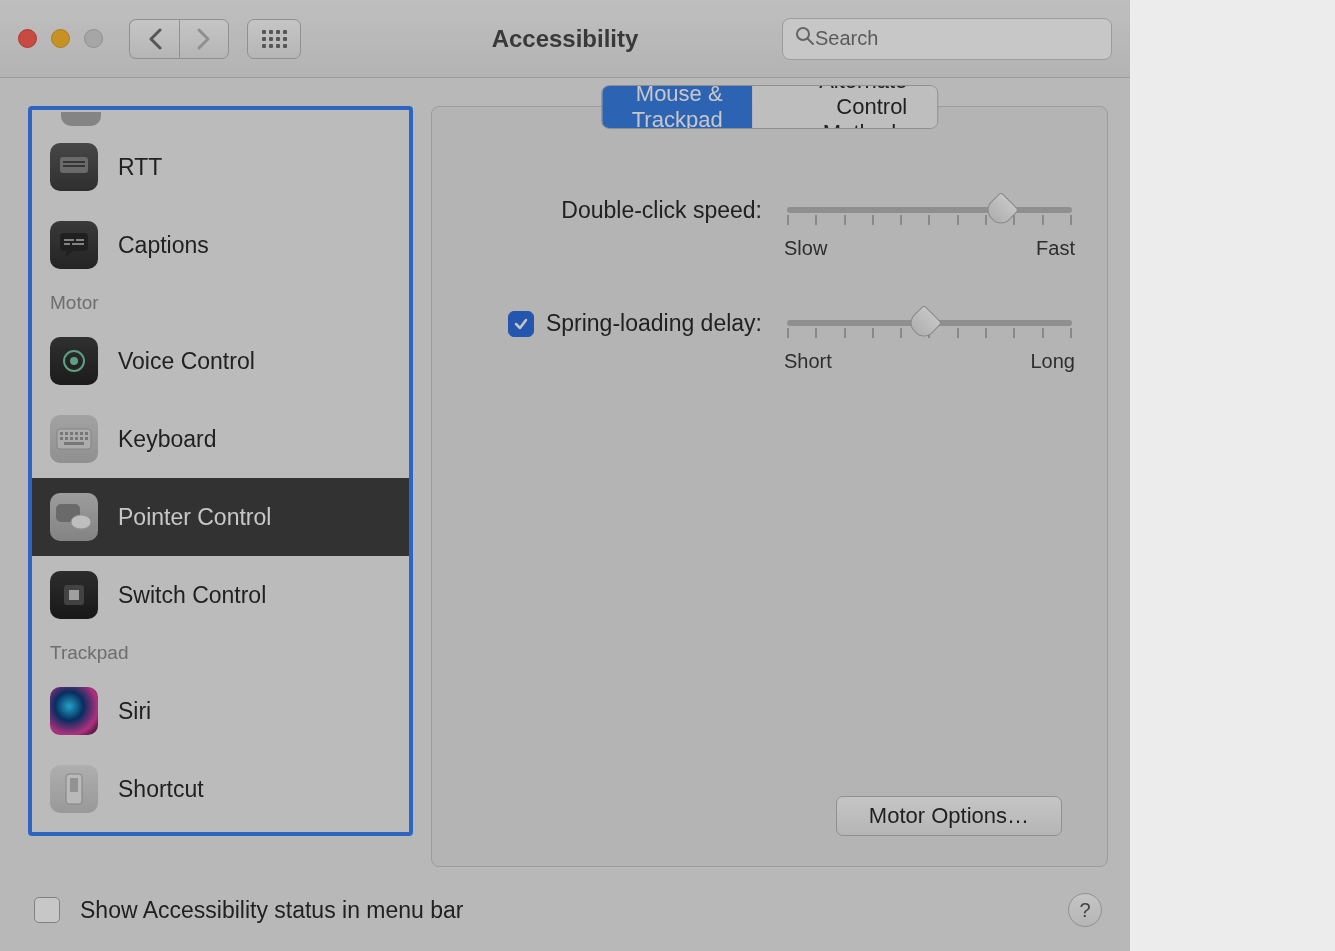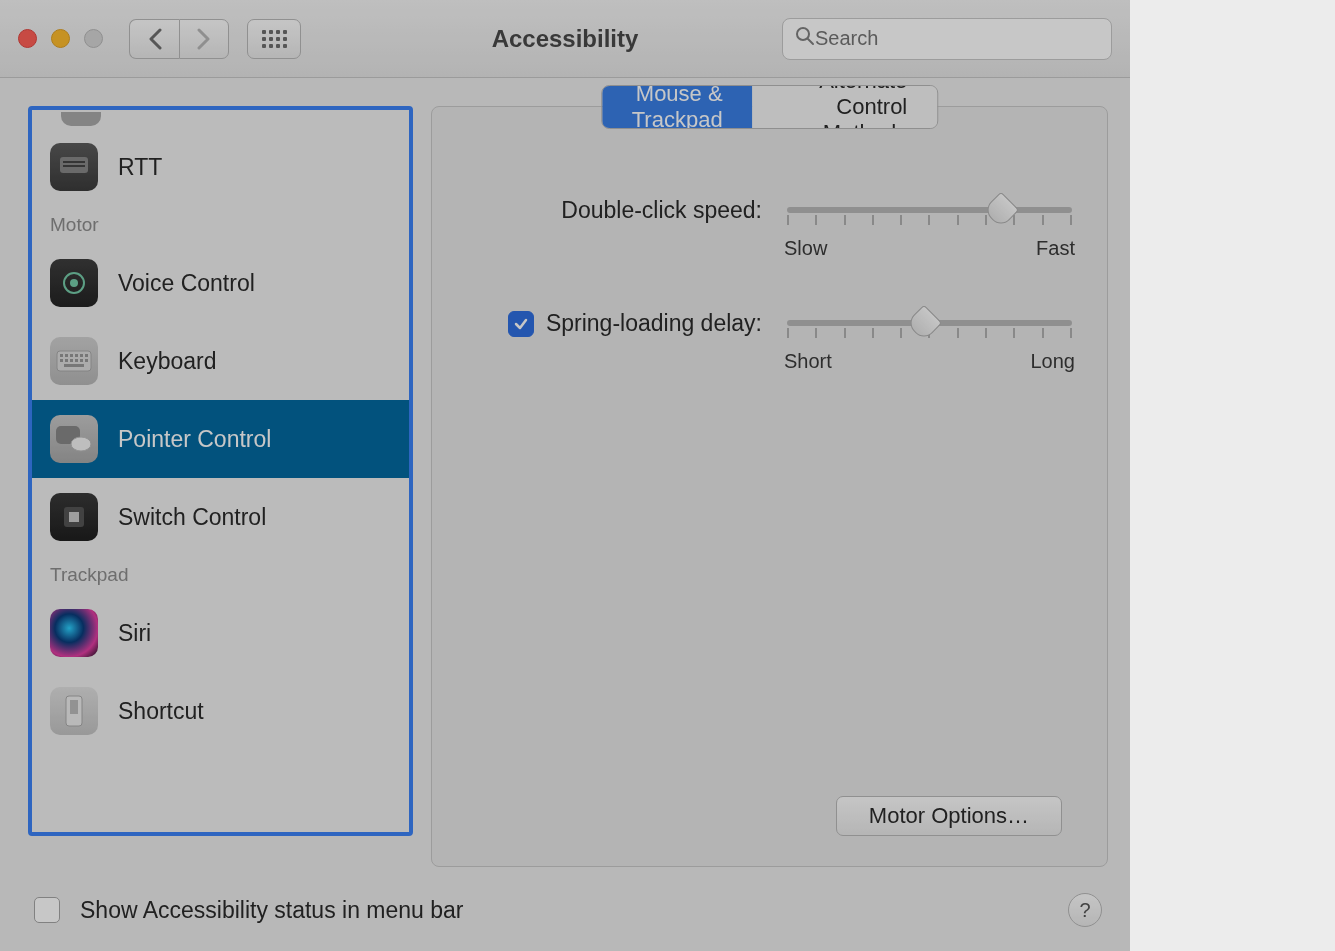--- a/index.html
+++ b/index.html
@@ -91,21 +91,21 @@
     width:40px;height:14px;border-radius:0 0 10px 10px;background:#a9a9a9;
     margin-left:7px;
   }
   .section-label {
     font-size:19px;color:#8d8d8d;padding:8px 0 8px 18px;
   }
   .side-item {
     height:78px;display:flex;align-items:center;gap:20px;padding-left:18px;
     font-size:23px;color:#2b2b2b;
   }
-  .side-item.selected { background:#0369a1;color:#fff; }
+  .side-item.selected { background:#404040;color:#fff; }
   .side-icon {
     width:48px;height:48px;border-radius:10px;display:flex;align-items:center;justify-content:center;
     font-size:24px;color:#fff;flex-shrink:0;
   }
   .ic-rtt{background:linear-gradient(#5c5c5c,#3c3c3c);}
   .ic-captions{background:linear-gradient(#4a4a4a,#2e2e2e);}
   .ic-voice{background:linear-gradient(#3e3e3e,#242424);}
   .ic-keyboard{background:linear-gradient(#d0d0d0,#b8b8b8);}
   .ic-pointer{background:linear-gradient(#c9c9c9,#a9a9a9);position:relative;}
   .ic-switch{background:linear-gradient(#3a3a3a,#1f1f1f);}
@@ -251,20 +251,33 @@
           <div class="side-icon ic-rtt">
             <svg width="30" height="22" viewBox="0 0 30 22">
                 <rect x="1" y="1" width="28" height="16" rx="3" fill="#888"></rect>
                 <rect x="4" y="5" width="22" height="2" fill="#444"></rect>
                 <rect x="4" y="9" width="22" height="2" fill="#444"></rect>
               </svg>
           </div>
           <span>RTT</span>
         </div>
 
+        <div class="side-item">
+          <div class="side-icon ic-captions">
+            <svg width="32" height="28" viewBox="0 0 32 28">
+                <rect x="2" y="2" width="28" height="18" rx="4" fill="#2a2a2a"></rect>
+                <polygon points="8,20 8,26 15,20" fill="#2a2a2a"></polygon>
+                <rect x="6" y="8" width="10" height="2" fill="#aaa"></rect>
+                <rect x="18" y="8" width="8" height="2" fill="#aaa"></rect>
+                <rect x="6" y="12" width="6" height="2" fill="#aaa"></rect>
+                <rect x="14" y="12" width="12" height="2" fill="#aaa"></rect>
+              </svg>
+          </div>
+          <span>Captions</span>
+        </div>
 
         <div class="section-label">Motor</div>
 
         <div class="side-item">
           <div class="side-icon ic-voice">
             <svg width="30" height="30" viewBox="0 0 30 30">
                 <circle cx="15" cy="15" r="10" fill="none" stroke="#7ca" stroke-width="2"></circle>
                 <circle cx="15" cy="15" r="4" fill="#7ca"></circle>
               </svg>
           </div>

